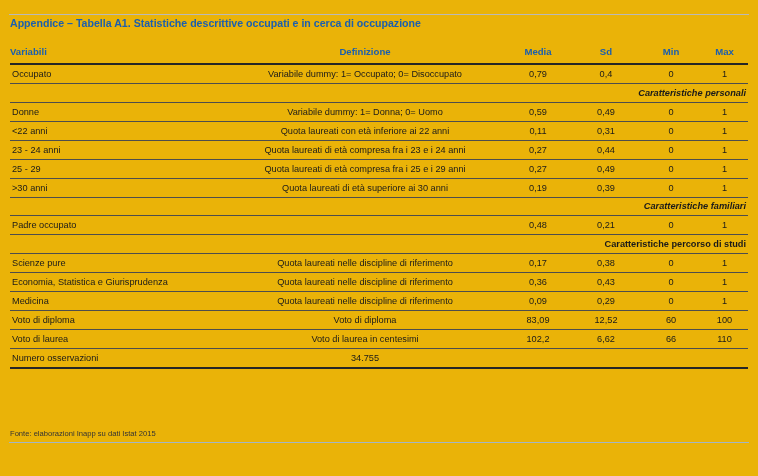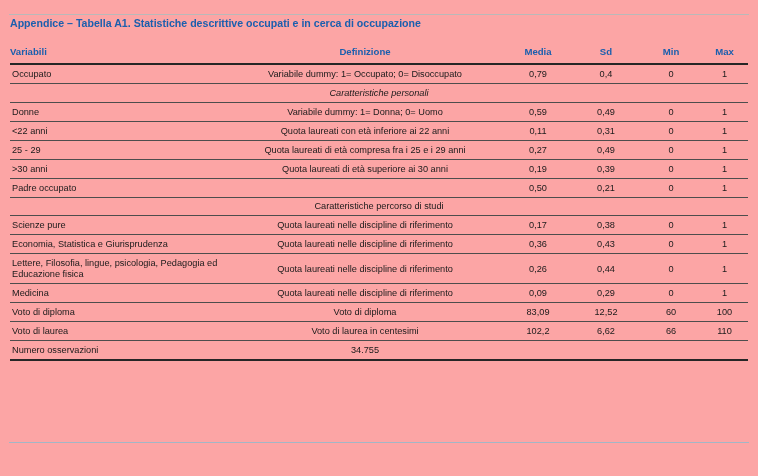--- a/index.html
+++ b/index.html
@@ -6,21 +6,21 @@
   html, body { background: #ffffff; }
   body {
     width: 758px; height: 476px;
     font-family: "Liberation Sans", sans-serif;
     color: #1a1a1a;
     overflow: hidden;
   }
   .page {
     position: relative;
     width: 758px; height: 476px;
-    background: #fca5a5;
+    background: #eab308;
   }
   .top-rule {
     position: absolute; top: 14px; left: 9px; right: 9px;
     border-top: 1px solid var(--top-rule, #b9b9b9);
   }
   .title {
     position: absolute; top: 17px; left: 10px; right: 10px;
     font-size: 10.6px; line-height: 13px;
     font-weight: bold;
     color: var(--accent, #1b5fae);
@@ -43,22 +43,23 @@
   table.stats td {
     font-size: 9.2px; line-height: 11px;
     padding: 4px 2px 3px 2px;
     border-bottom: 1px solid var(--row-line, #4d4d4d);
     vertical-align: middle;
     color: #1a1a1a;
   }
   .al { text-align: left; }
   .ac { text-align: center; }
   tr.section-row td {
-    text-align: center;
+    text-align: right;
     padding: 3.5px 2px 3px 2px;
+    font-weight: bold;
   }
   tr.section-row.italic td { font-style: italic; }
   tr.summary-row td {
     border-bottom: 2px solid var(--strong-line, #262626);
   }
   .footer-note {
     position: absolute; top: 429px; left: 10px; right: 10px;
     font-size: 7.6px; line-height: 9px;
     color: #333333;
   }
@@ -115,67 +116,70 @@
         </tr>
         <tr class="data-row">
           <td class="al">&lt;22 anni</td>
           <td class="ac">Quota laureati con età inferiore ai 22 anni</td>
           <td class="ac">0,11</td>
           <td class="ac">0,31</td>
           <td class="ac">0</td>
           <td class="ac">1</td>
         </tr>
         <tr class="data-row">
+          <td class="al">23 - 24 anni</td>
+          <td class="ac">Quota laureati di età compresa fra i 23 e i 24 anni</td>
+          <td class="ac">0,27</td>
+          <td class="ac">0,44</td>
+          <td class="ac">0</td>
+          <td class="ac">1</td>
+        </tr>
+        <tr class="data-row">
           <td class="al">25 - 29</td>
           <td class="ac">Quota laureati di età compresa fra i 25 e i 29 anni</td>
           <td class="ac">0,27</td>
           <td class="ac">0,49</td>
           <td class="ac">0</td>
           <td class="ac">1</td>
         </tr>
         <tr class="data-row">
           <td class="al">&gt;30 anni</td>
           <td class="ac">Quota laureati di età superiore ai 30 anni</td>
           <td class="ac">0,19</td>
           <td class="ac">0,39</td>
           <td class="ac">0</td>
           <td class="ac">1</td>
         </tr>
+        <tr class="section-row italic">
+          <td colspan="6">Caratteristiche familiari</td>
+        </tr>
         <tr class="data-row">
           <td class="al">Padre occupato</td>
           <td class="ac"></td>
-          <td class="ac">0,50</td>
+          <td class="ac">0,48</td>
           <td class="ac">0,21</td>
           <td class="ac">0</td>
           <td class="ac">1</td>
         </tr>
         <tr class="section-row">
           <td colspan="6">Caratteristiche percorso di studi</td>
         </tr>
         <tr class="data-row">
           <td class="al">Scienze pure</td>
           <td class="ac">Quota laureati nelle discipline di riferimento</td>
           <td class="ac">0,17</td>
           <td class="ac">0,38</td>
           <td class="ac">0</td>
           <td class="ac">1</td>
         </tr>
         <tr class="data-row">
           <td class="al">Economia, Statistica e Giurisprudenza</td>
           <td class="ac">Quota laureati nelle discipline di riferimento</td>
           <td class="ac">0,36</td>
           <td class="ac">0,43</td>
-          <td class="ac">0</td>
-          <td class="ac">1</td>
-        </tr>
-        <tr class="data-row">
-          <td class="al">Lettere, Filosofia, lingue, psicologia, Pedagogia ed Educazione fisica</td>
-          <td class="ac">Quota laureati nelle discipline di riferimento</td>
-          <td class="ac">0,26</td>
-          <td class="ac">0,44</td>
           <td class="ac">0</td>
           <td class="ac">1</td>
         </tr>
         <tr class="data-row">
           <td class="al">Medicina</td>
           <td class="ac">Quota laureati nelle discipline di riferimento</td>
           <td class="ac">0,09</td>
           <td class="ac">0,29</td>
           <td class="ac">0</td>
           <td class="ac">1</td>
@@ -200,14 +204,15 @@
           <td class="al">Numero osservazioni</td>
           <td class="ac">34.755</td>
           <td class="ac"></td>
           <td class="ac"></td>
           <td class="ac"></td>
           <td class="ac"></td>
         </tr>
       </tbody>
   </table>
 
+  <div class="footer-note">Fonte: elaborazioni Inapp su dati Istat 2015</div>
   <div class="bottom-rule"></div>
 </div>
 
 </body></html>

